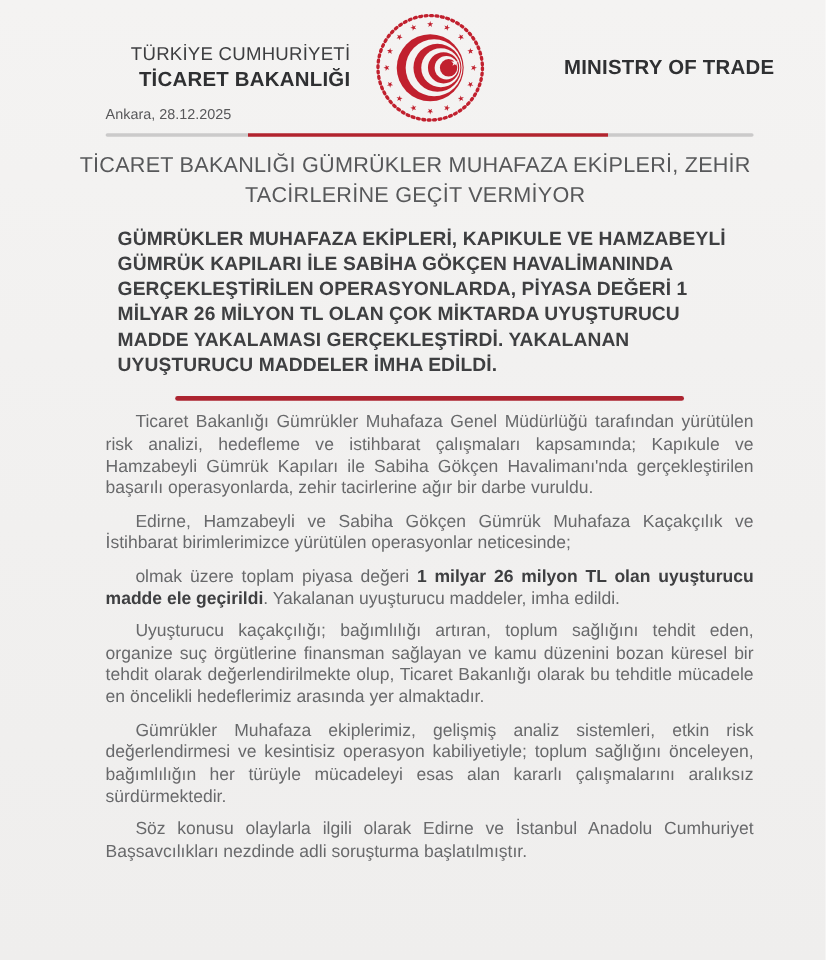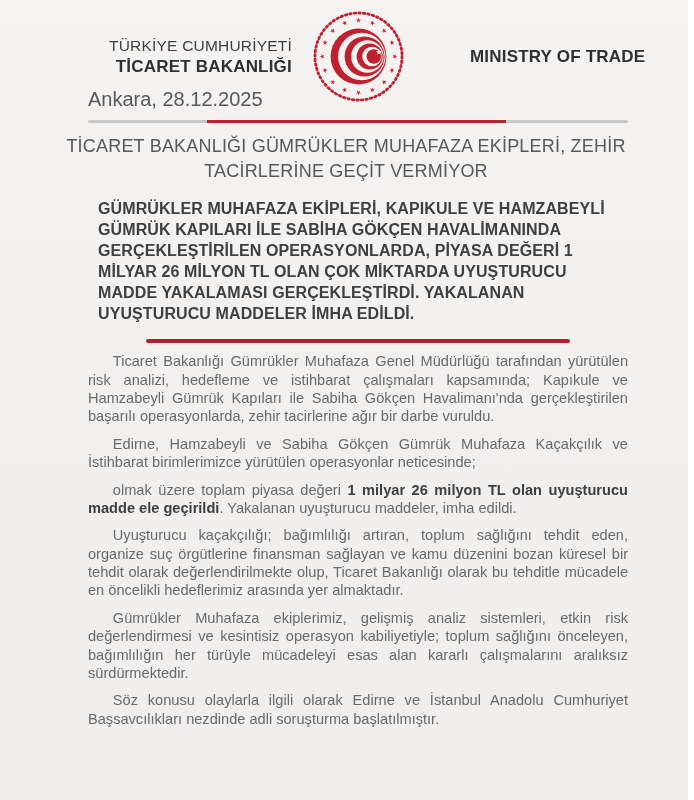--- a/index.html
+++ b/index.html
@@ -14,21 +14,21 @@
     padding-left:28px;
   }
   
   .header { display:flex; justify-content:center; align-items:center; gap:20px; padding-top:10px; }
   .hdr-block { line-height:1.25; letter-spacing:.2px; }
   .hdr-left  { text-align:right; }
   .hdr-right { text-align:left; }
   .hdr-line1 { font-size:15.5px; font-weight:400; color:#3d3e40; }
   .hdr-line2 { font-size:17px;  font-weight:700; color:#2f3032;margin-left:45px; }
   .emblem { width:93px; height:93px; flex:0 0 auto; }
-  .dateline { margin:-15px 0 0 60px; font-size:20px; color:#58585a; }
+  .dateline { margin:-15px 0 0 60px; font-size:12px; color:#58585a; }
   
   .divider1 {
     margin:9px 60px 0 60px; height:3px; border-radius:2px;
     background:linear-gradient(to right,#cbcaca 0 22%, #b2242e 22% 77.5%, #cbcaca 77.5% 100%);
   }
   .divider2 { margin:13px auto 0 auto; width:424px; height:4px; background:#ac2430; border-radius:2px; }
   
   .title {
     margin:11px 60px 0 36px; text-align:center;
     font-size:18px; font-weight:400; color:#57585a;

